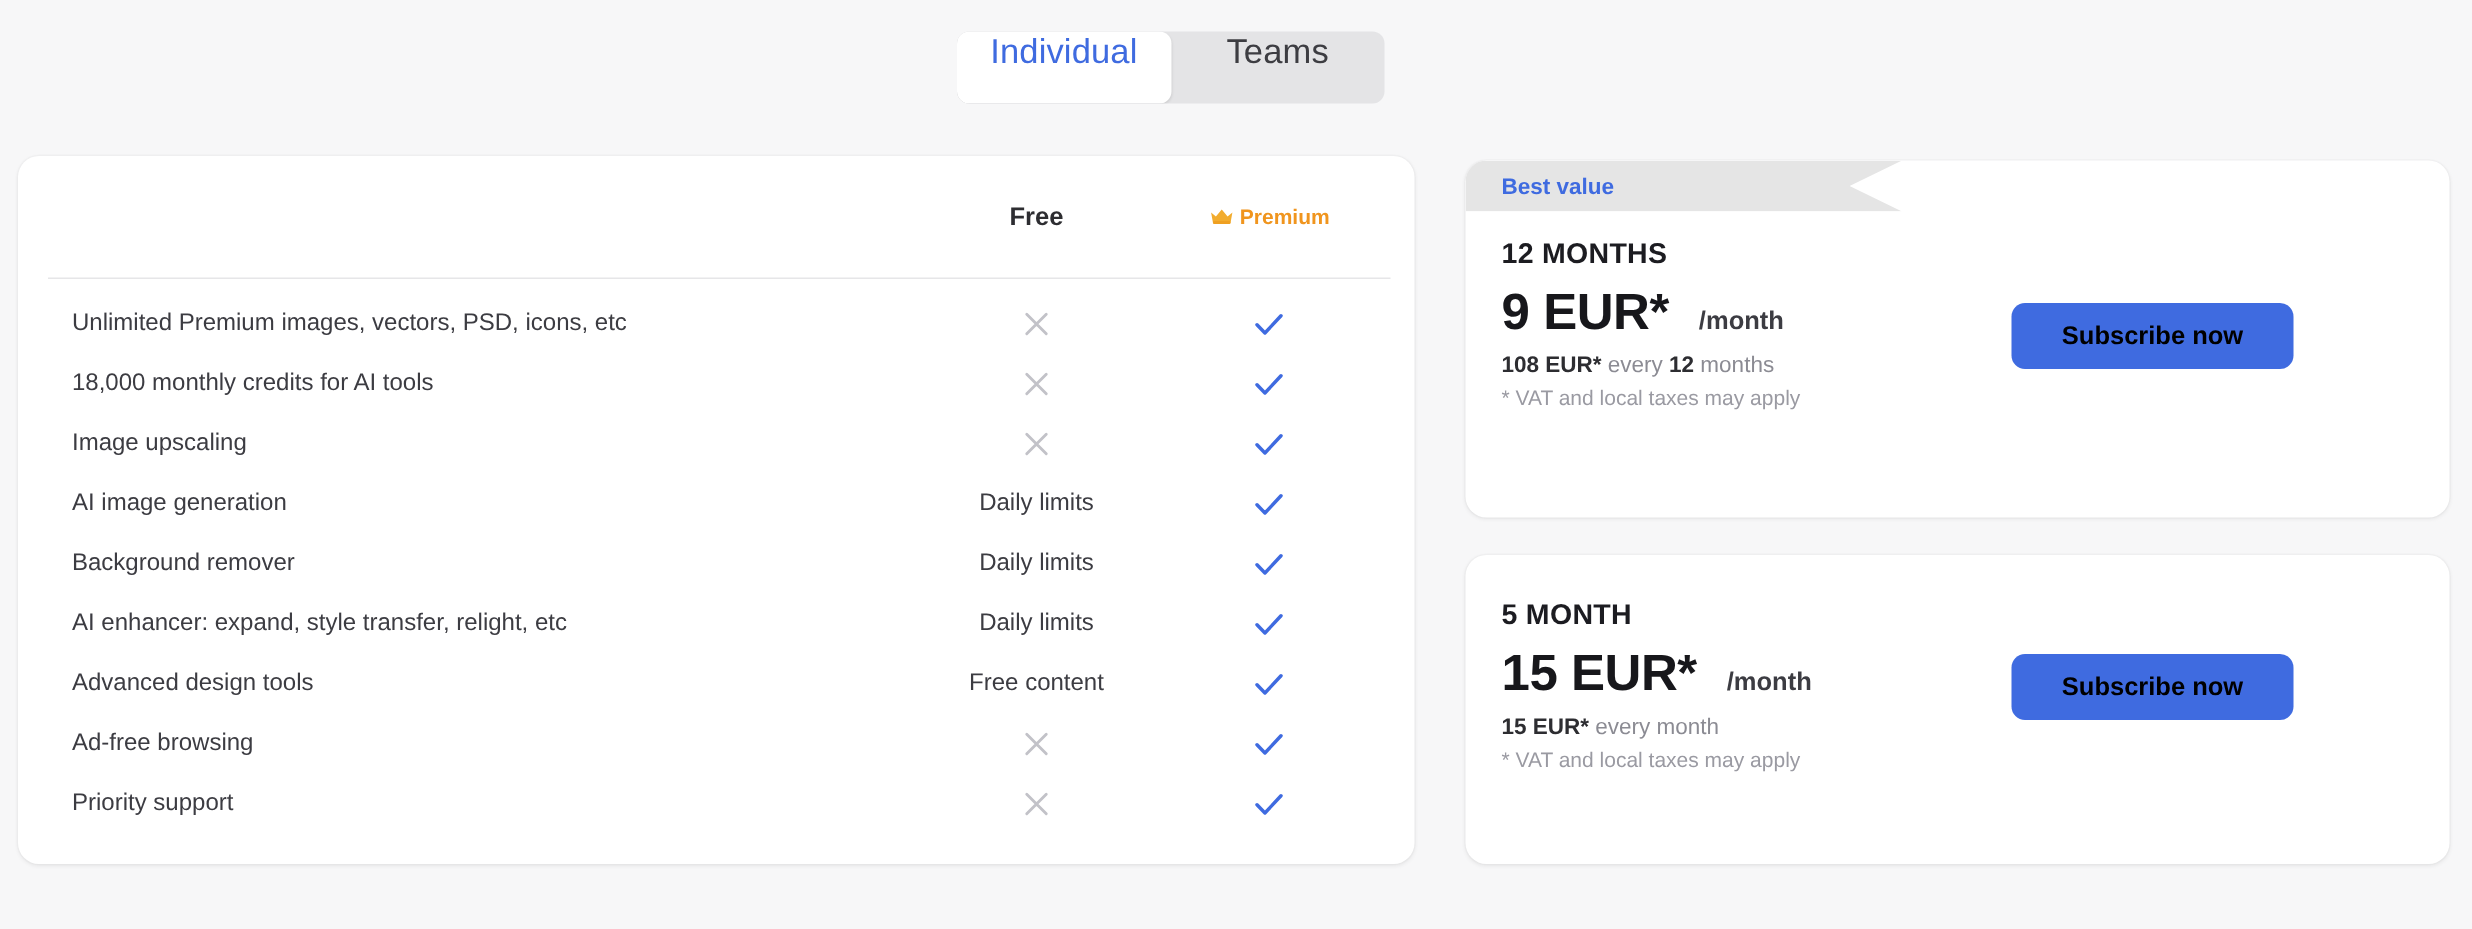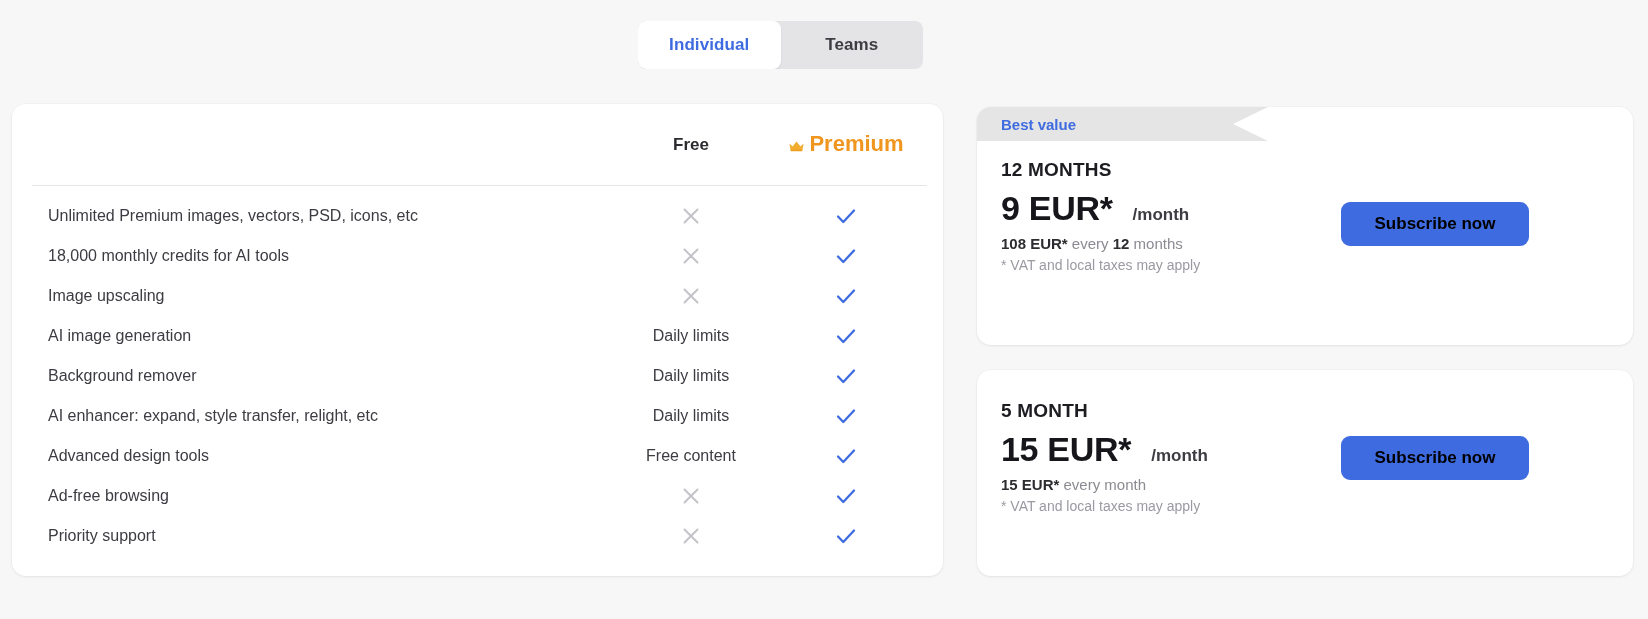--- a/index.html
+++ b/index.html
@@ -19,24 +19,23 @@
     width: 285px; height: 48px;
     background: #e4e4e6;
     border-radius: 8px;
     display: flex;
     align-items: stretch;
     overflow: hidden;
   }
   .toggle-btn {
     flex: 1 1 50%;
     display: flex;
-    align-items: center;
     justify-content: center;
-    font-size: 17px;
-    font-weight: bold;
+    font-size: 23px;
+    font-weight: normal;
     color: #3d3d42;
     cursor: pointer;
     letter-spacing: .1px;
   }
   .toggle-btn.active {
     background: #ffffff;
     color: #3f6be0;
     border-radius: 8px;
     box-shadow: 0 1px 2px rgba(0,0,0,.10);
   }
@@ -62,21 +61,21 @@
   .th-free {
     width: 150px;
     text-align: center;
     font-size: 17px;
     font-weight: bold;
     color: #2d2d31;
   }
   .th-premium {
     width: 160px;
     text-align: center;
-    font-size: 22px;
+    font-size: 14px;
     font-weight: bold;
     color: #f0951e;
     white-space: nowrap;
   }
   .crown-icon {
     display: inline-block;
     vertical-align: -2px;
     margin-right: 4px;
   }
   .rows { padding-top: 10px; }

